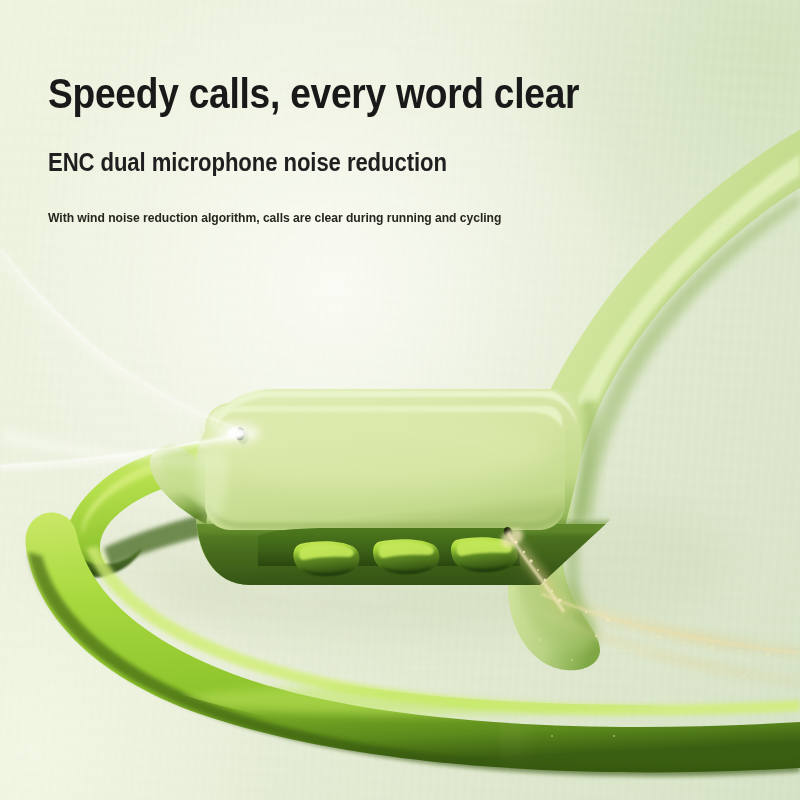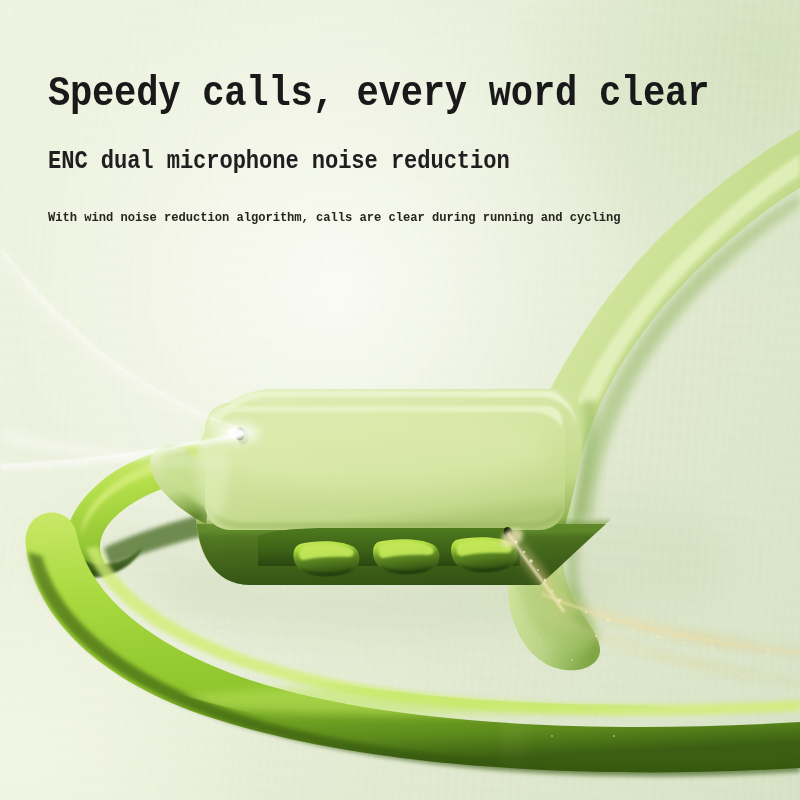--- a/index.html
+++ b/index.html
@@ -5,21 +5,21 @@
   html, body {
     margin: 0;
     padding: 0;
     background: #ffffff;
   }
   #poster {
     position: relative;
     width: 800px;
     height: 800px;
     overflow: hidden;
-    font-family: Liberation Mono, monospace;
+    font-family: Liberation Sans, sans-serif;
     background: #EBF0DD;
   }
   
   .bg-base {
     position: absolute;
     inset: 0;
     background:
       linear-gradient(118deg, #EFF4E1 0%, #ECF1DE 32%, #E3EBD3 62%, #D6E2C5 100%);
   }
   .bg-glow-center {

